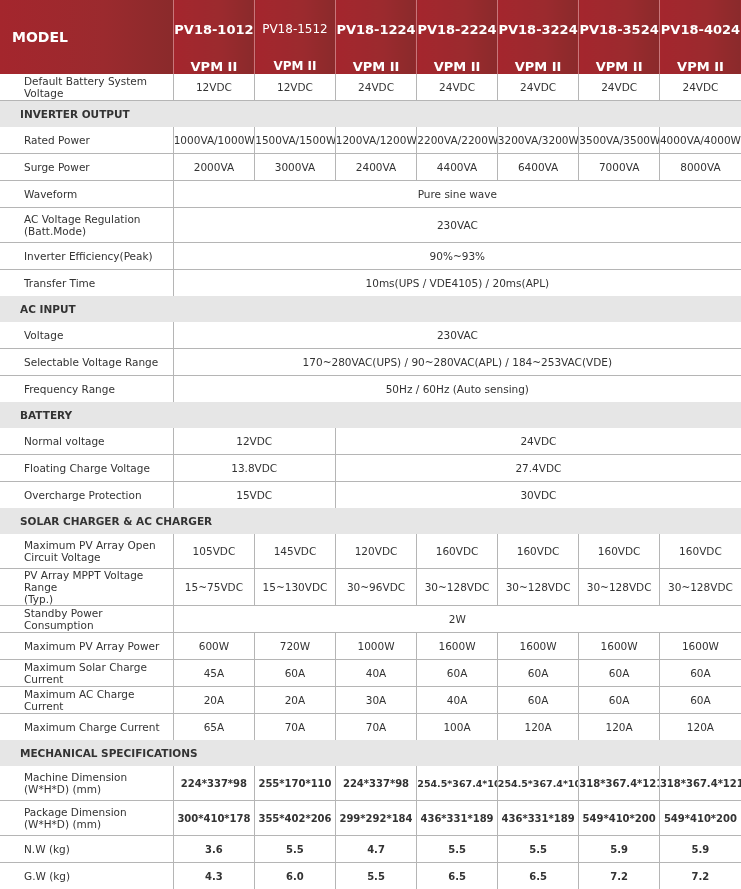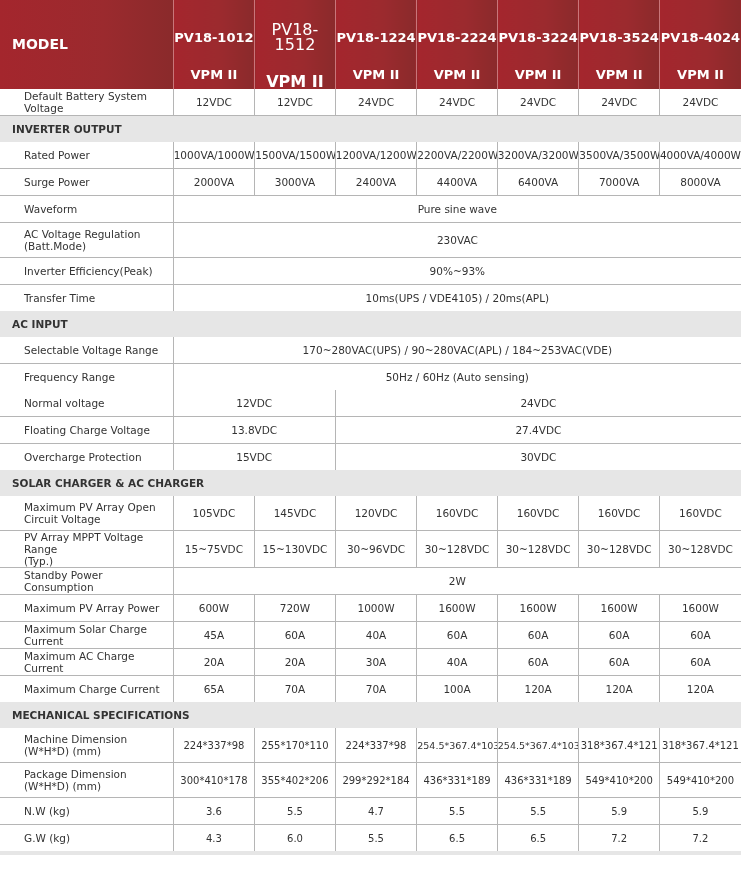--- a/index.html
+++ b/index.html
@@ -9,35 +9,35 @@
   table.spec col.c-m { width: 81px; }
   table.spec col.c-m2 { width: 80px; }
   thead th {
     background: linear-gradient(to right, #a4262d 0%, #9b2a2e 60%, #8a2a2b 100%);
     color: #fff; font-weight: bold; height: 42px; padding: 0;
     border-right: 1px solid #c8767a; font-size: 13px; line-height: 15px; text-align: center;
   }
   thead th.model { text-align: left; padding-left: 12px; font-size: 14px; border-right: 1px solid #c8767a; }
   thead th:last-child { border-right: none; }
   thead th span { display: block; margin-top: 22px; }
-  thead th.narrow { font-size: 16px; font-weight: normal; }
+  thead th.narrow { font-size: 12px; font-weight: normal; }
   thead th.narrow span.l2 { font-weight: bold; }
   tbody td {
     font-size: 10.5px; height: 26px; padding: 0; text-align: center; color: #333;
     border-bottom: 1px solid #b5b5b5; border-right: 1px solid #b5b5b5; white-space: nowrap; overflow: hidden;
   }
   tbody td.label { text-align: left; padding-left: 24px; white-space: normal; line-height: 12px; }
   tbody td:last-child { border-right: none; }
   tbody tr.tall td { height: 34px; }
   tbody tr.section td {
-    background: #e6e6e6; font-weight: bold; text-align: left; padding-left: 12px;
+    background: #e6e6e6; font-weight: bold; text-align: left; padding-left: 20px;
     font-size: 10.5px; height: 26px; border-right: none; border-bottom: none; color: #333;
   }
   tbody tr.footer td { background: #e6e6e6; height: 4px; border: none; }
-  .dim { font-size: 10px; }
+  .dim { font-size: 10px; font-weight: bold; }
 </style>
 </head>
 <body>
 
 <table class="spec">
   <colgroup>
     <col class="c-label">
       <col class="c-m">
       <col class="c-m2">
       <col class="c-m">
@@ -129,28 +129,35 @@
     </tr>
     <tr>
       <td class="label" style="border-bottom:none">Transfer Time</td>
       <td colspan="7" style="border-bottom:none">10ms(UPS / VDE4105) / 20ms(APL)</td>
     </tr>
 
     <tr class="section">
       <td colspan="8">AC INPUT</td>
     </tr>
     <tr>
+      <td class="label">Voltage</td>
+      <td colspan="7">230VAC</td>
+    </tr>
+    <tr>
       <td class="label">Selectable Voltage Range</td>
       <td colspan="7">170~280VAC(UPS) / 90~280VAC(APL) / 184~253VAC(VDE)</td>
     </tr>
     <tr>
       <td class="label" style="border-bottom:none">Frequency Range</td>
       <td colspan="7" style="border-bottom:none">50Hz / 60Hz (Auto sensing)</td>
     </tr>
 
+    <tr class="section">
+      <td colspan="8">BATTERY</td>
+    </tr>
     <tr>
       <td class="label">Normal voltage</td>
       <td colspan="2">12VDC</td>
       <td colspan="5">24VDC</td>
     </tr>
     <tr>
       <td class="label">Floating Charge Voltage</td>
       <td colspan="2">13.8VDC</td>
       <td colspan="5">27.4VDC</td>
     </tr>

